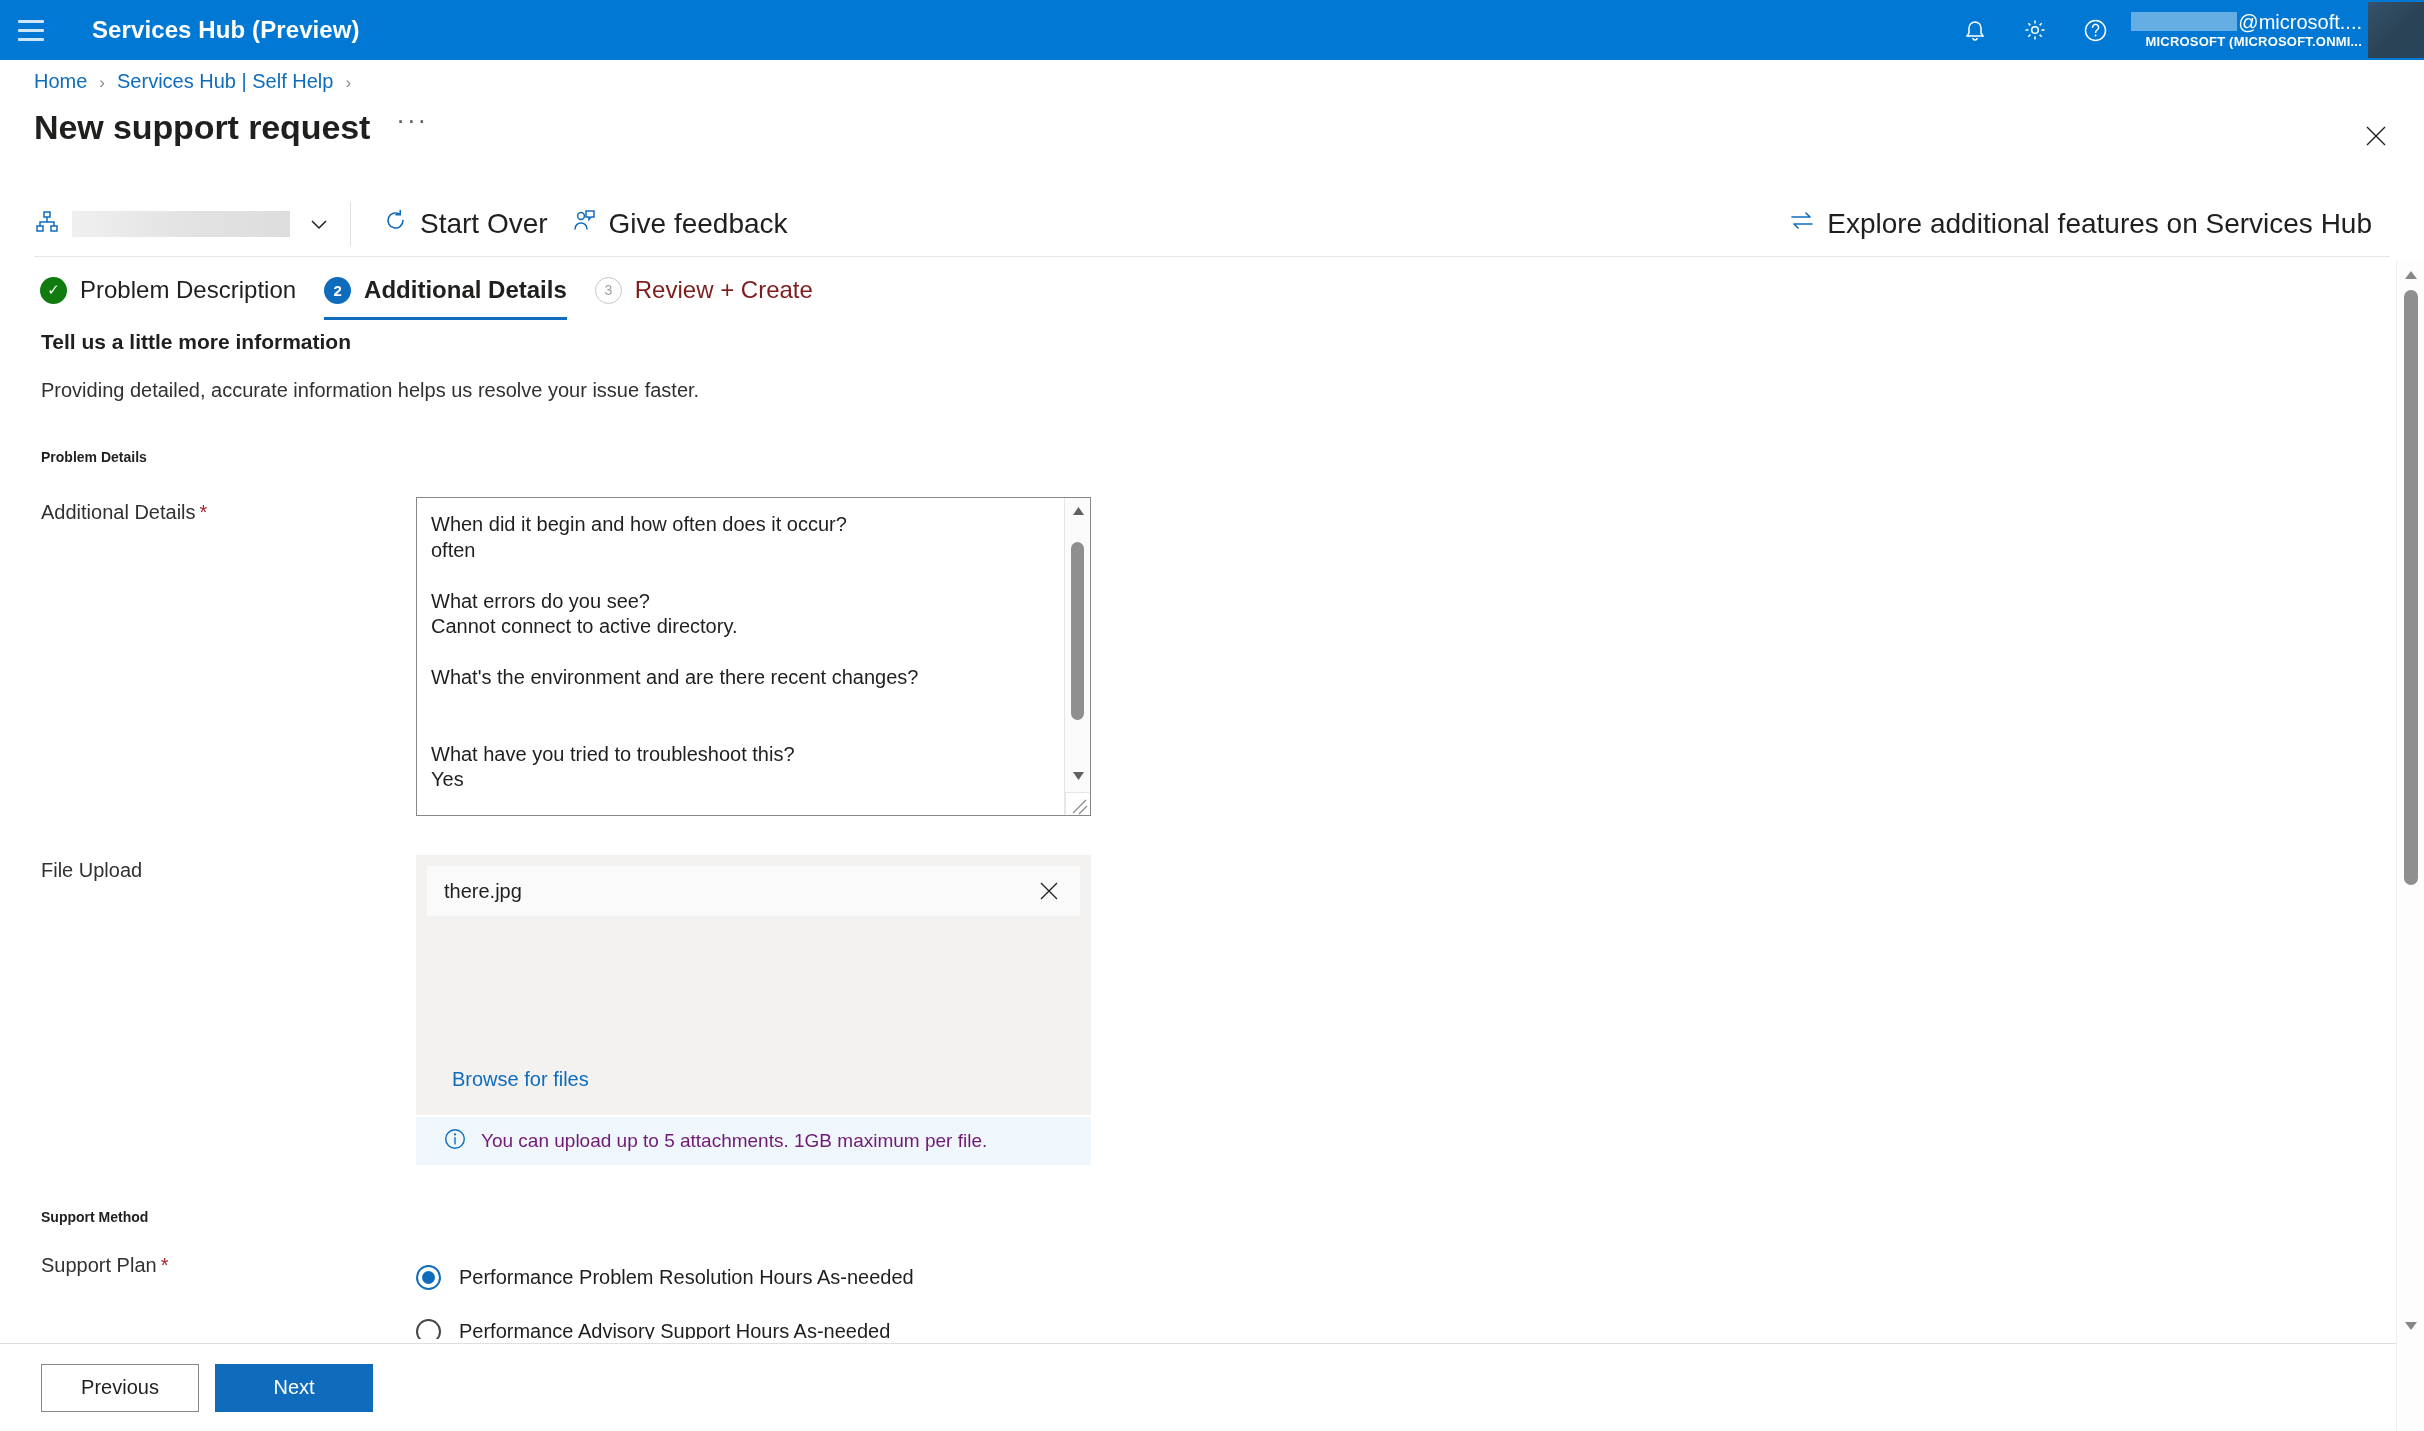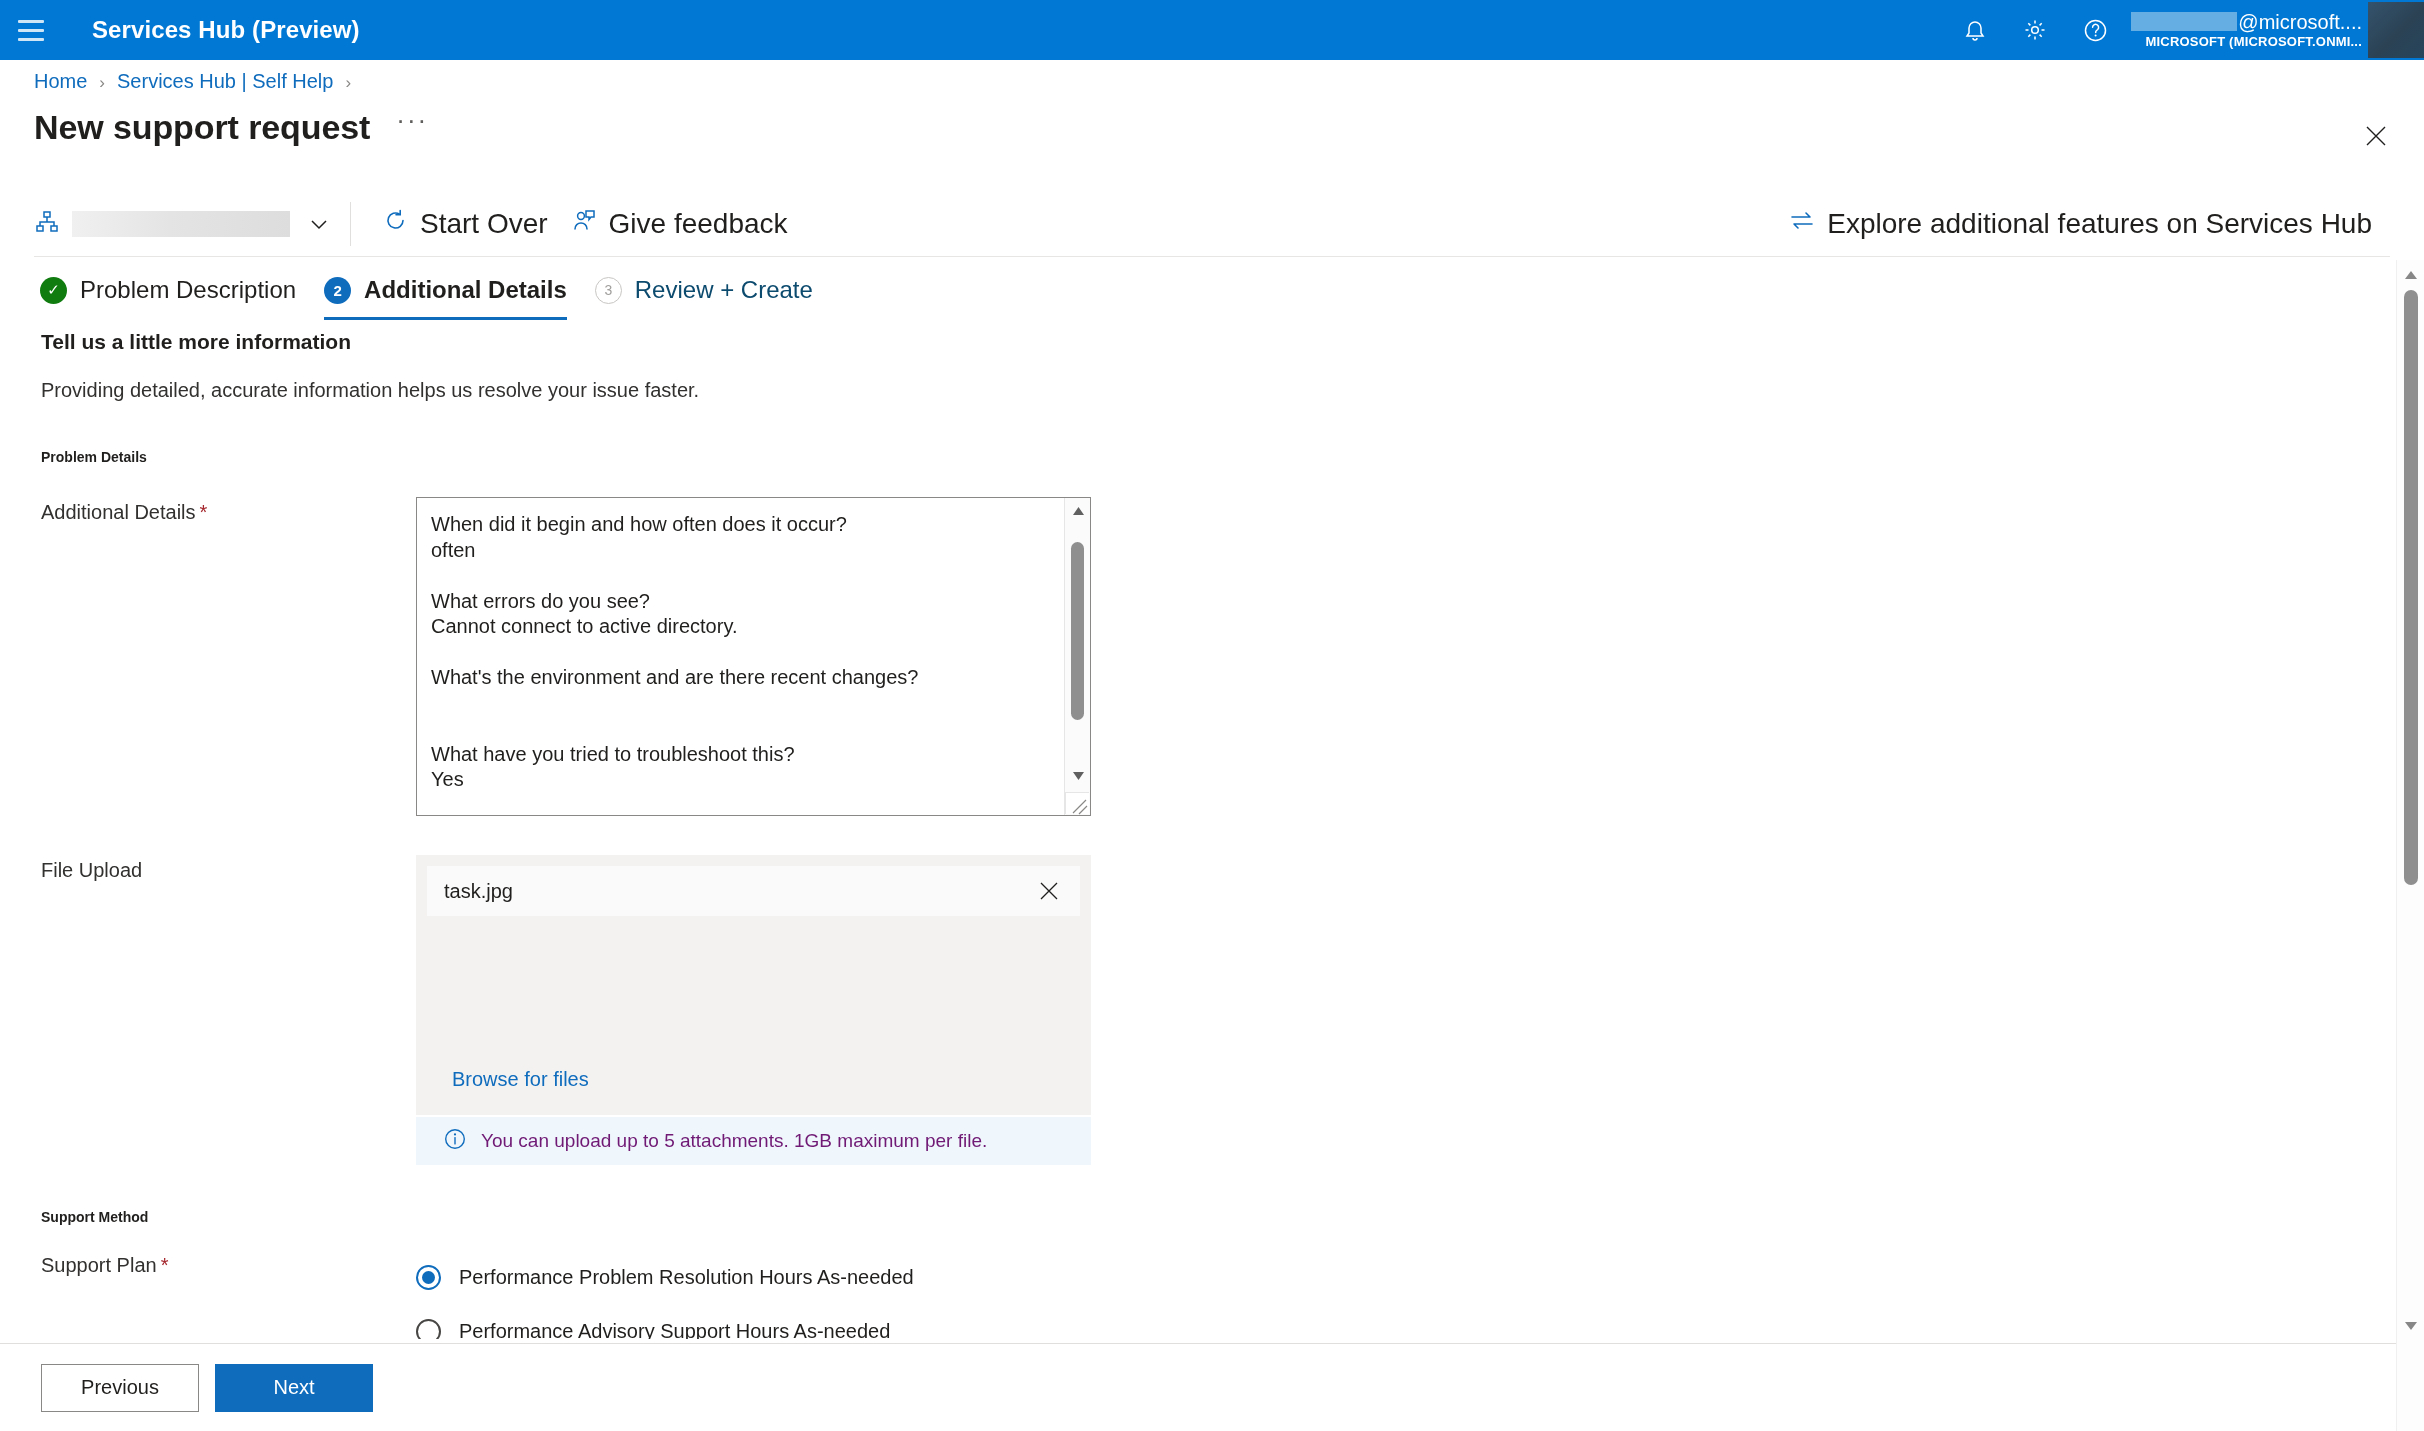--- a/index.html
+++ b/index.html
@@ -145,21 +145,21 @@
     display: flex; align-items: flex-start; gap: 0;
   }
   .step {
     display: flex; align-items: center; gap: 13px;
     padding: 4px 14px 16px 14px;
     cursor: pointer; position: relative;
   }
   .step-label { font-size: 24px; white-space: nowrap; }
   .step.done .step-label { color: #201f1e; }
   .step.active .step-label { color: #201f1e; font-weight: bold; }
-  .step.todo .step-label { color: #0c4a6e; }
+  .step.todo .step-label { color: #7f1d1d; }
   .step-badge {
     width: 27px; height: 27px; border-radius: 50%;
     display: flex; align-items: center; justify-content: center;
     font-size: 15px; flex: none;
   }
   .badge-done { background: #107c10; color: #fff; }
   .badge-active { background: #0f6cbd; color: #fff; font-weight: bold; }
   .badge-todo {
     border: 1.5px solid #c8c6c4; color: #a19f9d;
     background: #fff; font-size: 14px;
@@ -474,21 +474,21 @@
         </svg>
       </div>
     </div>
   </div>
 
   <div class="field-row" style="margin-top:39px;">
     <div class="field-label">File Upload</div>
     <div>
       <div class="fu-zone">
         <div class="fu-chip">
-          <span class="fu-chip-name">task.jpg</span>
+          <span class="fu-chip-name">there.jpg</span>
           <span class="fu-chip-x">
             <svg width="22" height="22" viewBox="0 0 22 22" stroke="#201f1e" stroke-width="1.3" fill="none">
               <path d="M3 3l16 16M19 3L3 19"></path>
             </svg>
           </span>
         </div>
         <div class="fu-browse">Browse for files</div>
       </div>
       <div class="fu-note">
         <span>

